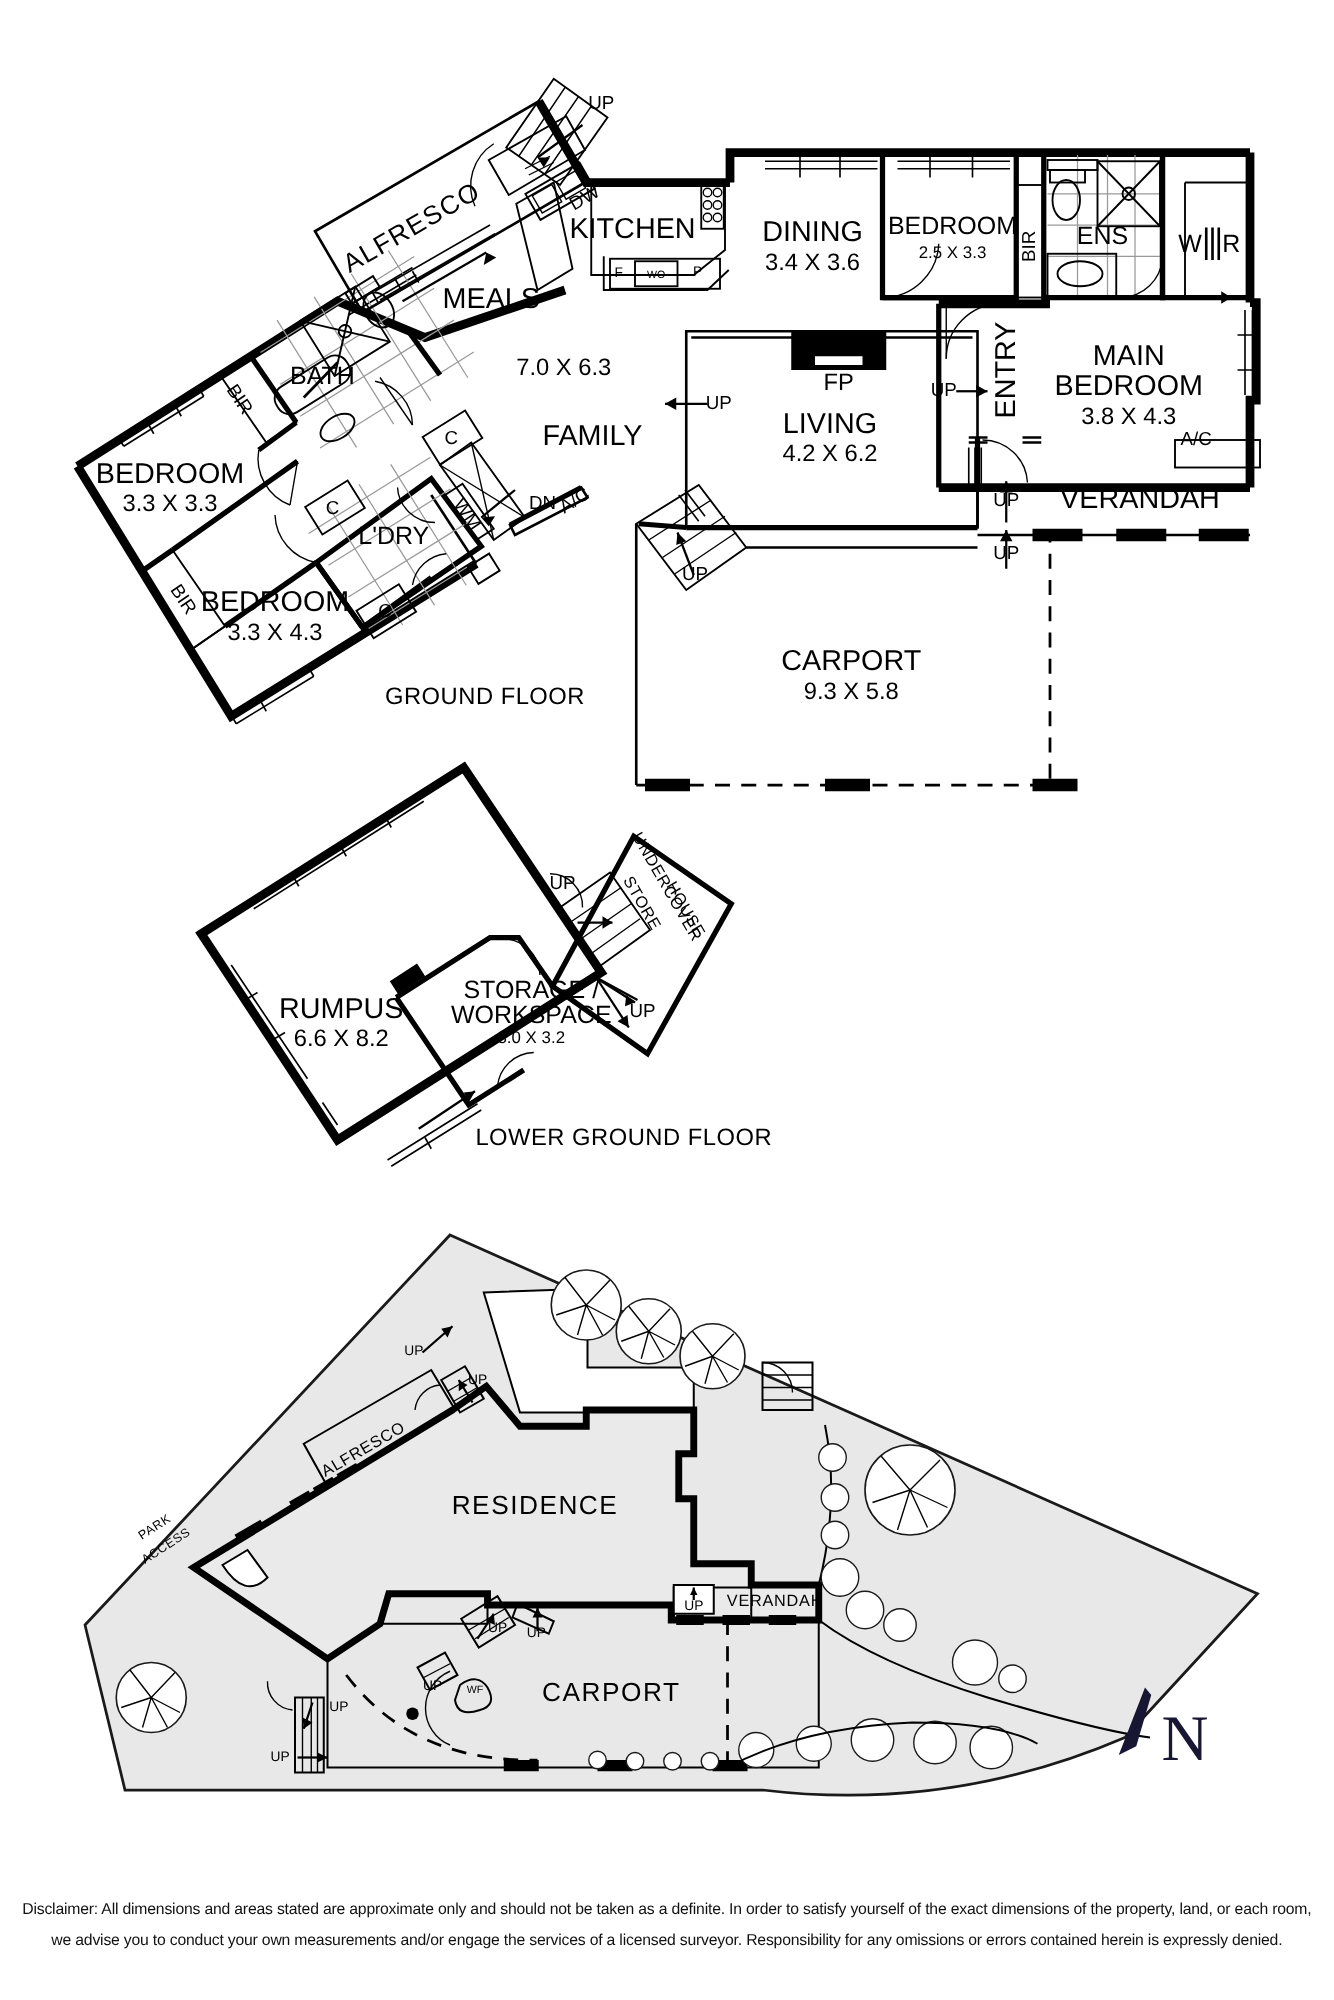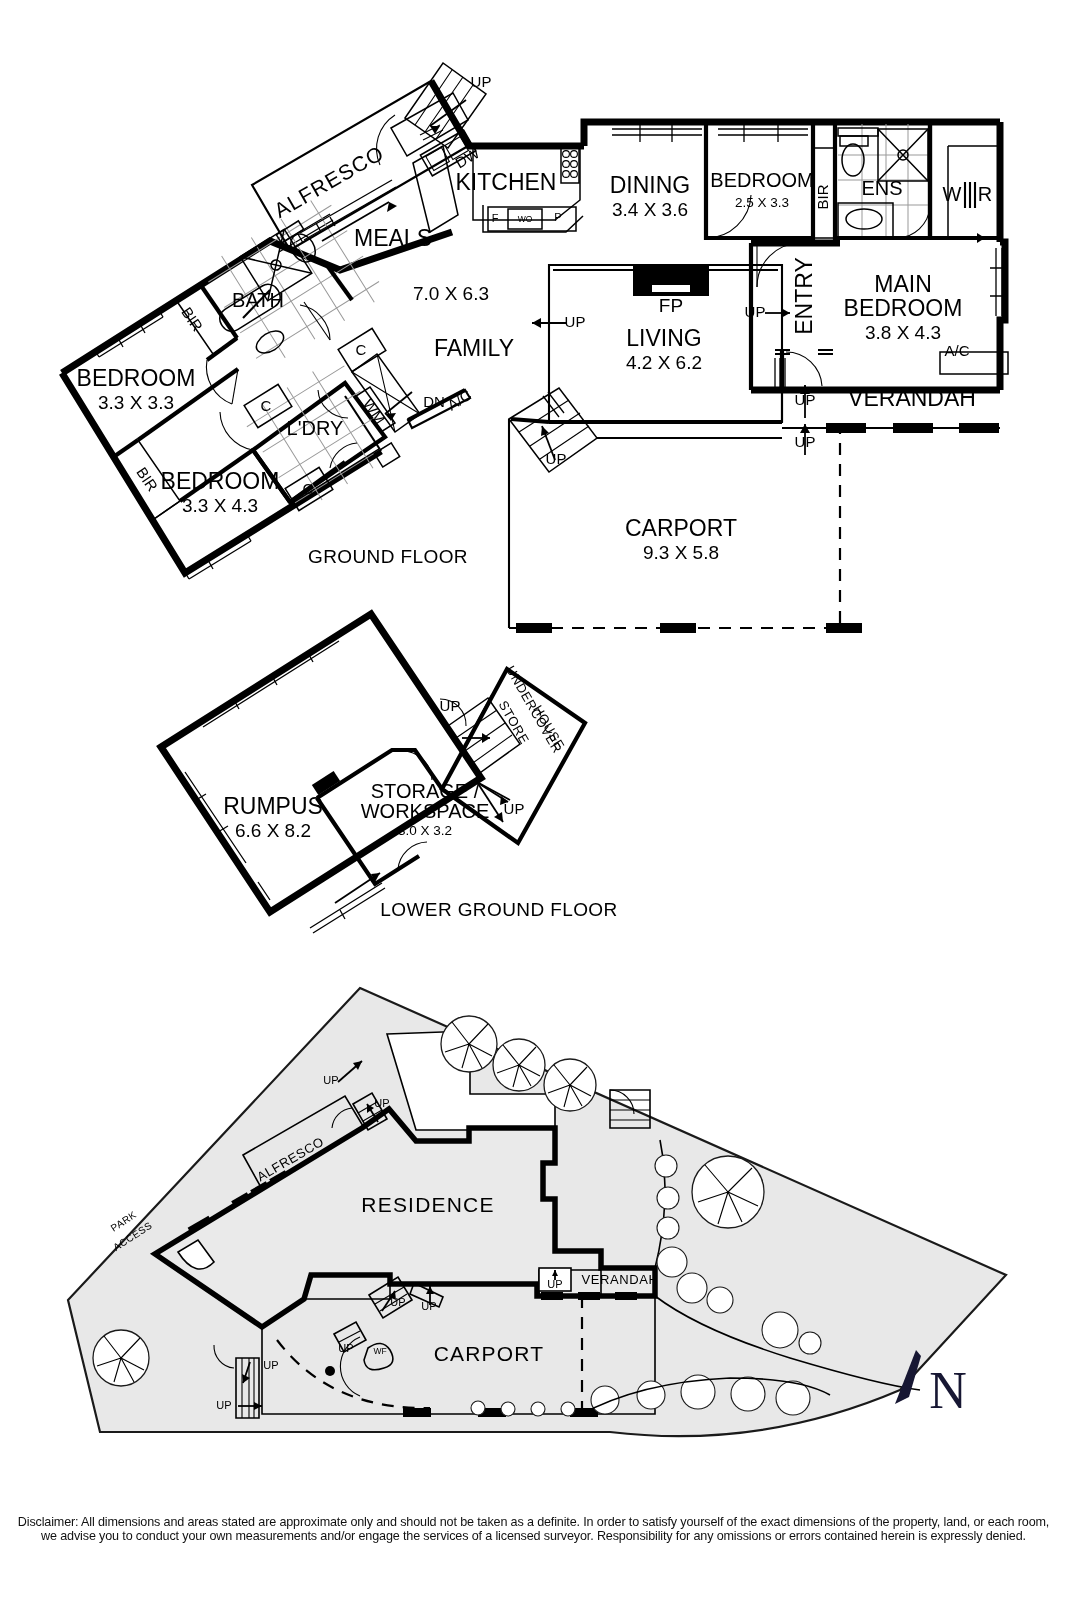--- a/index.html
+++ b/index.html
@@ -28,21 +28,21 @@
     display: block;
   }
   .disclaimer {
     position: absolute;
     left: 0;
     top: 1515px;
     width: 1067px;
     text-align: center;
     font-family: "Liberation Sans", sans-serif;
     font-size: 12.6px;
-    line-height: 14px;
+    line-height: 25px;
     color: #111111;
     padding: 0 14px;
     box-sizing: border-box;
     letter-spacing: -0.15px;
   }
   
   text {
     font-family: "Liberation Sans", sans-serif;
     fill: #000000;
     dominant-baseline: middle;

